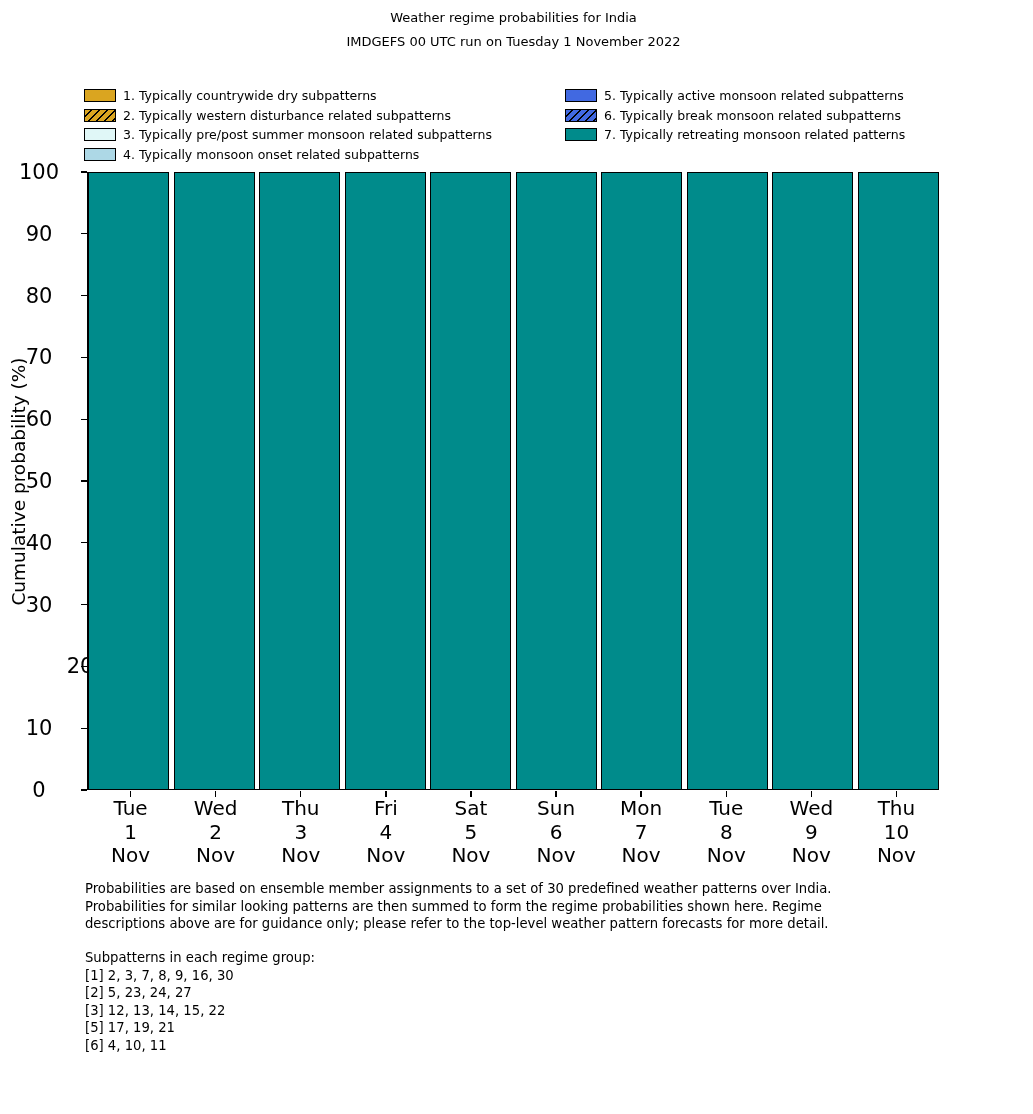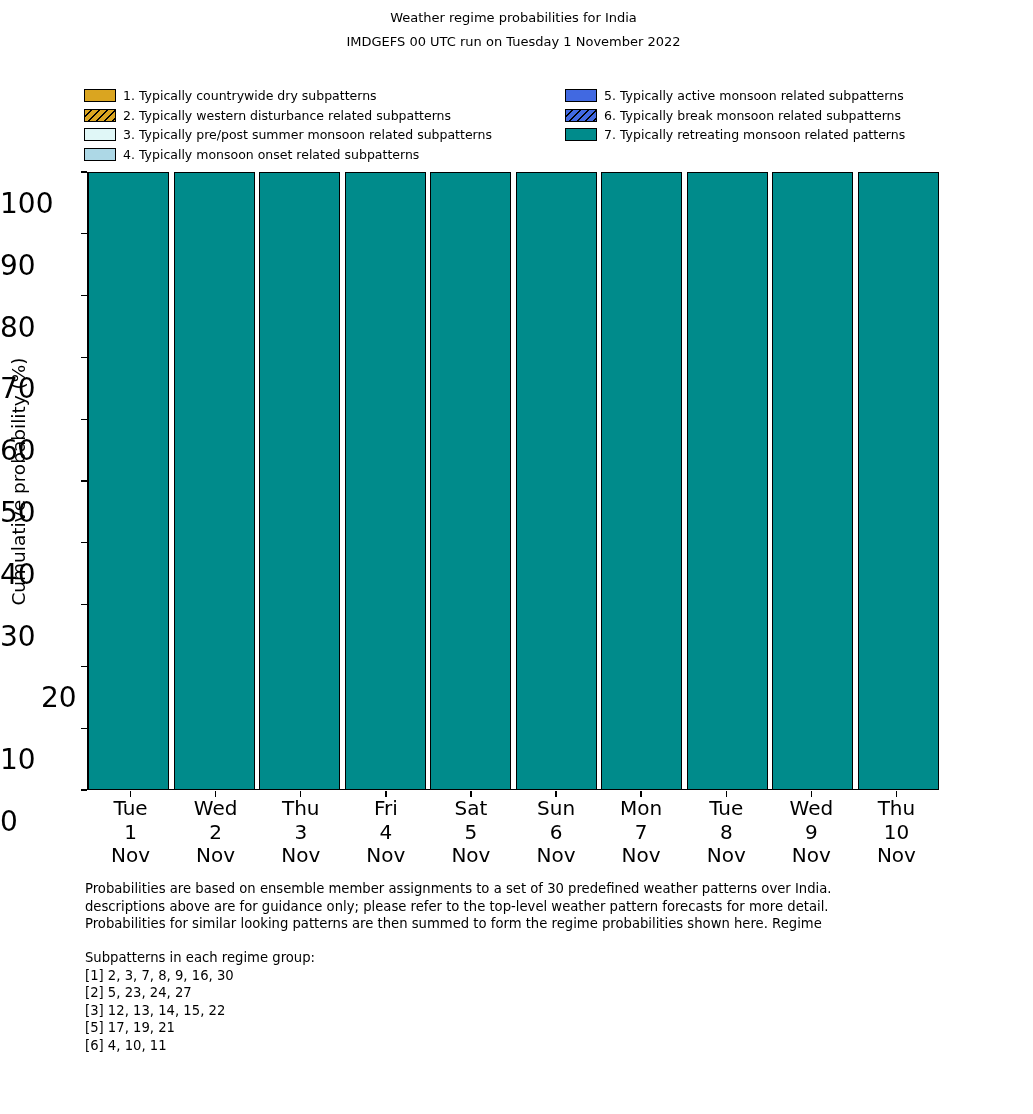--- a/index.html
+++ b/index.html
@@ -15,21 +15,21 @@
   #legend-col-0{left:84px;top:86px;}
   #legend-col-1{left:565px;top:86px;}
   
   #plot{left:88px;top:172px;width:851px;height:618px;}
   #bars{position:absolute;left:0;top:0;width:100%;height:100%;display:flex;justify-content:space-between;align-items:flex-end;}
   .bar{width:81px;height:100%;display:flex;flex-direction:column-reverse;}
   .seg{width:100%;border:1.6px solid #000;box-sizing:border-box;}
   #bottom-spine{left:88px;top:789px;width:851px;height:1.4px;background:#000;}
   #left-spine{left:87px;top:172px;width:1.4px;height:618px;background:#000;}
   
-  .ytick-label{width:78px;text-align:left;font-size:28px;line-height:24px;margin-top:32px;}
+  .ytick-label{width:78px;text-align:center;font-size:21px;line-height:24px;}
   .ytick-mark{width:6px;height:1.4px;background:#000;}
   .xtick-mark{width:1.4px;height:6px;background:#000;}
   .xtick-label{width:130px;text-align:center;font-size:20px;line-height:23.5px;}
   #ylabel{left:-212px;top:471px;width:460px;text-align:center;transform:rotate(-90deg);transform-origin:center;font-size:18.5px;}
   
   #footnote{left:85px;top:880px;width:870px;font-size:13.2px;line-height:17.6px;}
   #subpatterns{left:85px;top:949px;width:870px;font-size:13.2px;line-height:17.6px;}
 </style>
 </head>
 <body>
@@ -194,22 +194,22 @@
     <div class="abs xtick-mark" style="left: 895.75px; top: 791px;"></div>
     <div class="abs xtick-label" style="left: 831.45px; top: 797px;">
       <div>Thu</div>
       <div>10</div>
       <div>Nov</div>
     </div>
   </div>
 
 <div id="footnote" class="abs">
   <div>Probabilities are based on ensemble member assignments to a set of 30 predefined weather patterns over India.</div>
+  <div>Probabilities for similar looking patterns are then summed to form the regime probabilities shown here. Regime</div>
   <div>descriptions above are for guidance only; please refer to the top-level weather pattern forecasts for more detail.</div>
-  <div>Probabilities for similar looking patterns are then summed to form the regime probabilities shown here. Regime</div>
 </div>
 
 <div id="subpatterns" class="abs">
   <div>Subpatterns in each regime group:</div>
 <div>[1] 2, 3, 7, 8, 9, 16, 30</div>
     <div>[2] 5, 23, 24, 27</div>
     <div>[3] 12, 13, 14, 15, 22</div>
     <div>[5] 17, 19, 21</div>
     <div>[6] 4, 10, 11</div>
   </div>

